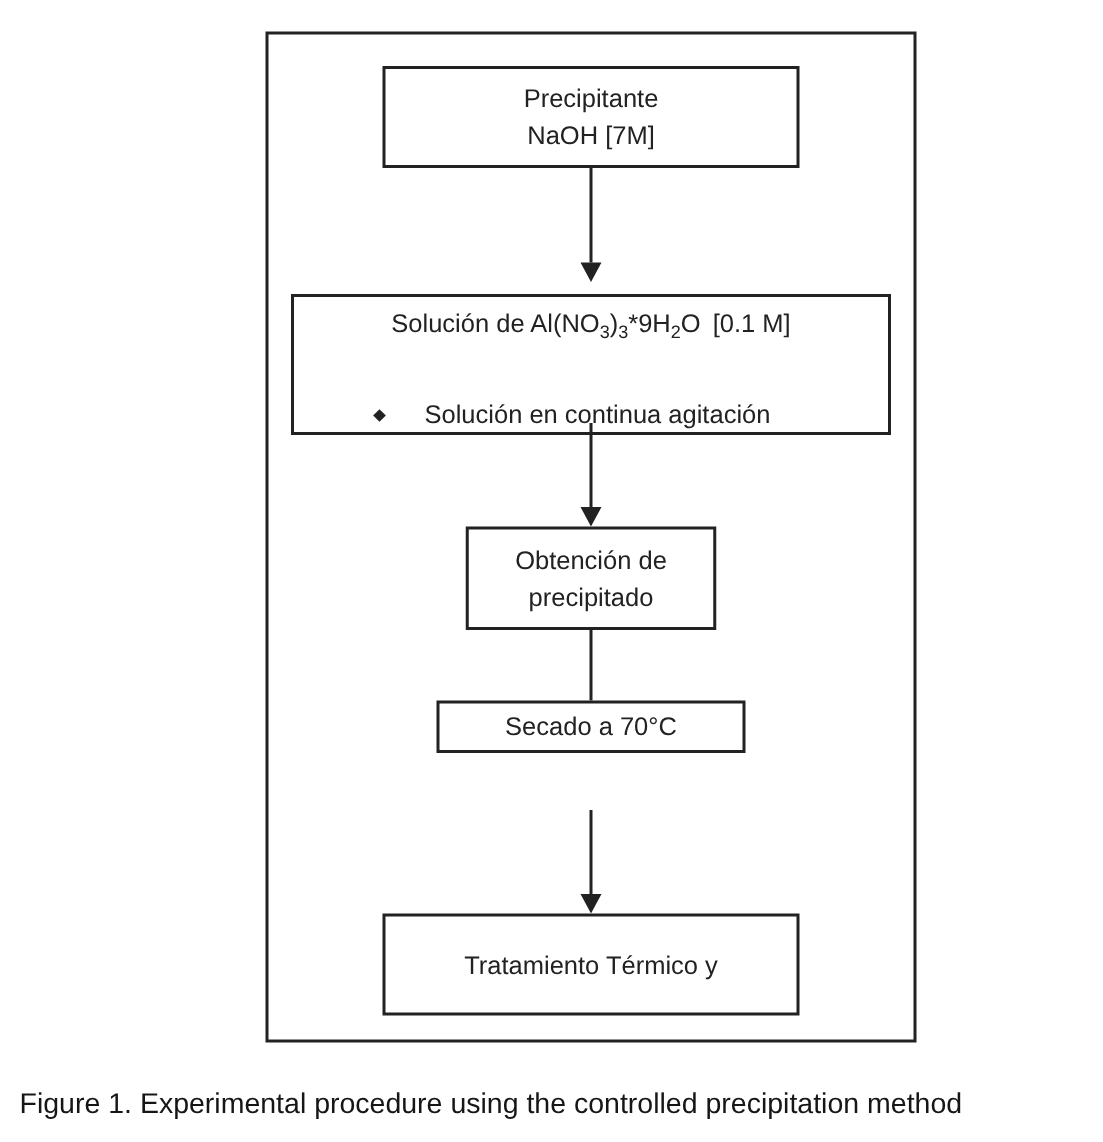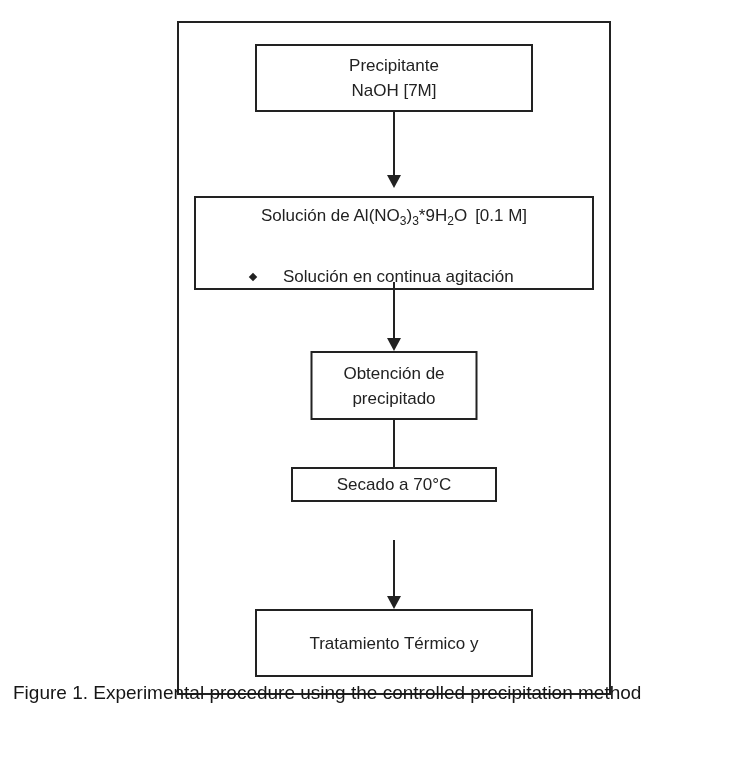--- a/index.html
+++ b/index.html
@@ -46,21 +46,21 @@
   .arrow-3 { top:397px; height:69px; }
   .arrow-4 { top:517px; height:69px; }
   .arrow .shaft { width:2px; flex:1 1 auto; background:#222222; }
   .arrow .head {
     width:0; height:0; flex:0 0 auto;
     border-left:7px solid transparent;
     border-right:7px solid transparent;
     border-top:13px solid #222222;
   }
   .caption {
-    position:absolute; left:13px; top:680px; width:716px;
+    position:absolute; left:13px; top:724px; width:716px;
     font-size:19px; line-height:26px; color:#161616;
   }
 </style>
 </head>
 <body>
 
 <div class="outer-frame">
 
   <div class="fbox box-precipitant">
     <div>Precipitante</div>

